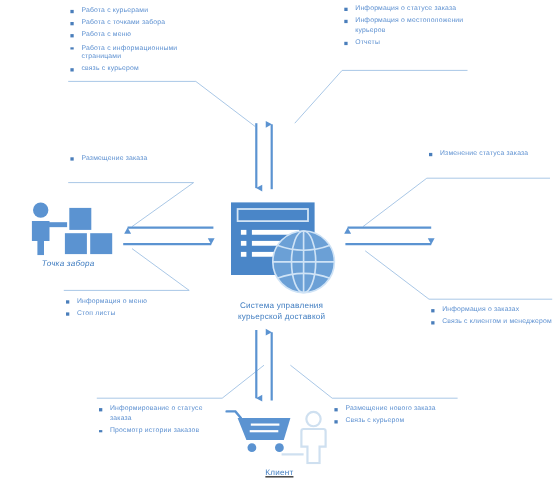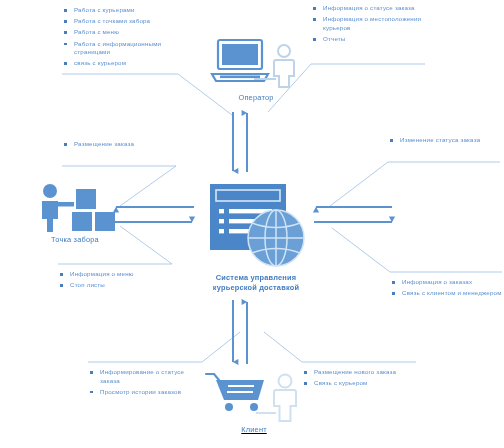--- a/index.html
+++ b/index.html
@@ -181,55 +181,38 @@
     </ul>
   </div>
 
   <div class="annot" style="left:302px; top:368px; width:116px;">
     <ul>
       <li>Размещение нового заказа</li>
       <li>Связь с курьером</li>
     </ul>
   </div>
 
-  <div class="node" style="left:203px; top:38px; width:106px;">
-    <div class="icon-wrap">
-      <svg width="100" height="52" viewBox="0 0 100 52" xmlns="http://www.w3.org/2000/svg">
-
-        <rect x="12" y="2" width="44" height="29" rx="2" fill="none" stroke="#5b93d1" stroke-width="2.2"></rect>
-        <rect x="16" y="6" width="36" height="21" fill="#5b93d1"></rect>
-
-        <path d="M6,36 L62,36 L58,43 L10,43 Z" fill="none" stroke="#5b93d1" stroke-width="2.2"></path>
-        <rect x="14" y="37.5" width="40" height="2.6" fill="#5b93d1"></rect>
-
-        <circle cx="78" cy="13" r="6" fill="none" stroke="#bcd3ea" stroke-width="2"></circle>
-        <path d="M70,22 h16 a2,2 0 0 1 2,2 v14 h-5 v11 h-10 v-11 h-5 v-14 a2,2 0 0 1 2,-2 z" fill="none" stroke="#bcd3ea" stroke-width="2"></path>
-        <line x1="48" y1="41" x2="70" y2="41" stroke="#bcd3ea" stroke-width="2"></line>
-      </svg>
-    </div>
-    <div class="node-label">Оператор</div>
-  </div>
-
-  <div class="node" style="left:23px; top:182px; width:104px;">
+
+  <div class="node" style="left:10px; top:182px; width:104px;font-style:italic;">
     <div class="icon-wrap">
       <svg width="94" height="50" viewBox="0 0 94 50" xmlns="http://www.w3.org/2000/svg">
 
         <circle cx="22" cy="9" r="7" fill="#5b93d1"></circle>
         <path d="M14,19 h16 v18 h-5 v13 h-6 v-13 h-5 z" fill="#5b93d1"></path>
         <rect x="28" y="20" width="18" height="4.5" fill="#5b93d1"></rect>
 
         <rect x="48" y="7" width="20" height="20" fill="#5b93d1"></rect>
         <rect x="44" y="30" width="20" height="19" fill="#5b93d1"></rect>
         <rect x="67" y="30" width="20" height="19" fill="#5b93d1"></rect>
       </svg>
     </div>
     <div class="node-label">Точка забора</div>
   </div>
 
-  <div class="node" style="left:196px; top:182px; width:120px;font-weight:bold;">
+  <div class="node" style="left:196px; top:182px; width:120px;">
     <div class="icon-wrap">
       <svg width="108" height="88" viewBox="0 0 108 88" xmlns="http://www.w3.org/2000/svg">
 
         <rect x="8" y="2" width="76" height="66" fill="#4a86c8"></rect>
         <rect x="14" y="8" width="64" height="11" fill="none" stroke="#d6e6f5" stroke-width="1.6"></rect>
 
         <rect x="17" y="27" width="5" height="4.4" fill="#ffffff"></rect>
         <rect x="27" y="27" width="43" height="4.4" fill="#ffffff"></rect>
         <rect x="17" y="37" width="5" height="4.4" fill="#ffffff"></rect>
         <rect x="27" y="37" width="43" height="4.4" fill="#ffffff"></rect>

